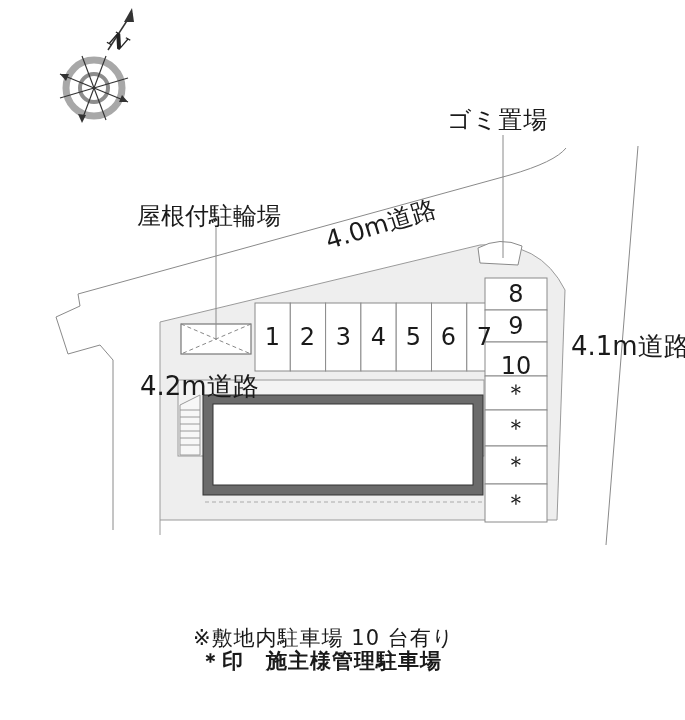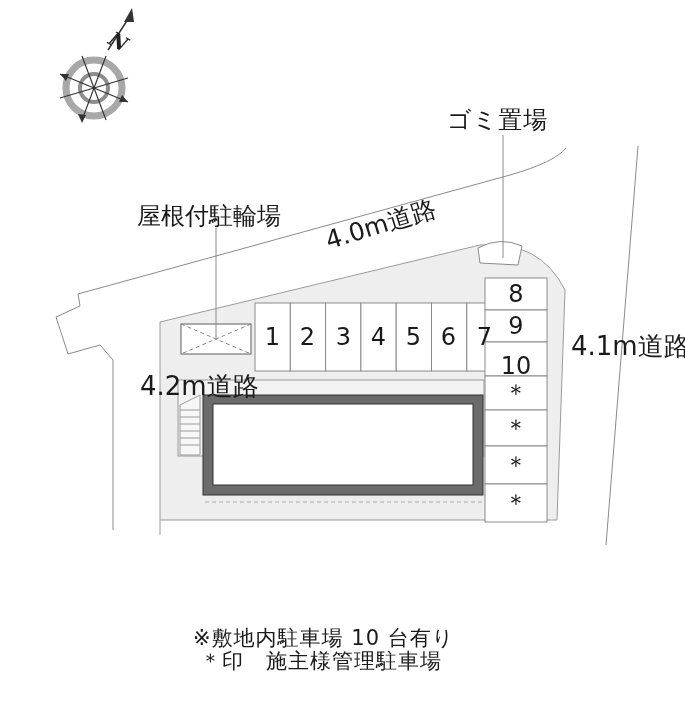--- a/index.html
+++ b/index.html
@@ -9,21 +9,21 @@
     .label-garbage { left: 447px; top: 108px; font-size: 24px; letter-spacing: 1px; }
     .label-bike { left: 137px; top: 204px; font-size: 24px; letter-spacing: 0px; }
     .label-road-top { left: 330px; top: 228px; font-size: 25px; transform: rotate(-17deg); transform-origin: left bottom; }
     .vlabel { position: absolute; display: flex; flex-direction: row; align-items: flex-start; font-size: 26px; line-height: 1.1; }
     .label-road-left { left: 112px; top: 372px; margin-left: 28px; }
     .label-road-right { left: 571px; top: 332px; }
     .vlabel span { display: block; }
     .slot { position: absolute; display: flex; align-items: center; justify-content: center; font-size: 24px; color: #1a1a1a; }
     .note { position: absolute; font-size: 21px; letter-spacing: 1px; }
     .note1 { left: 193px; top: 624px; }
-    .note2 { left: 200px; top: 647px; }
+    .note2 { left: 200px; top: 647px; font-weight: bold; }
   </style>
 </head>
 <body>
 
 <svg class="map" width="685" height="720" viewBox="0 0 685 720">
 
   <g fill="none" stroke="#8a8a8a" stroke-width="1">
     <path d="M78 294 L510 175 Q555 162 566 148"></path>
     <path d="M78 294 L80 306 L56 317 L68 354 L100 345 L113 360 L113 530"></path>
   </g>

